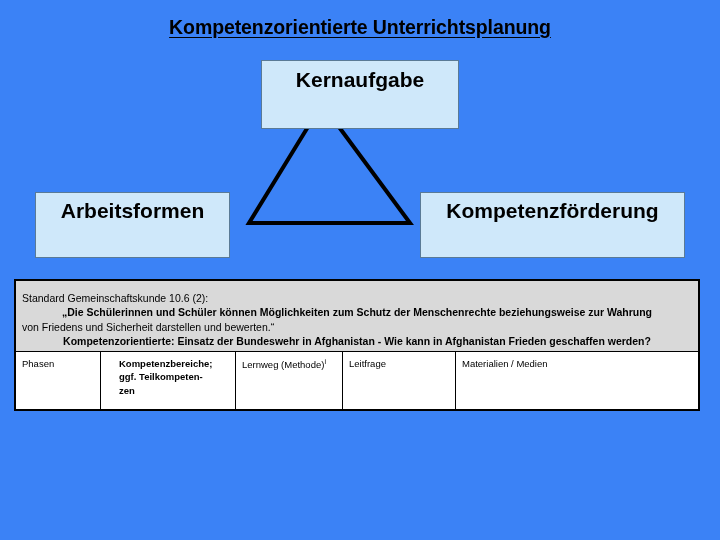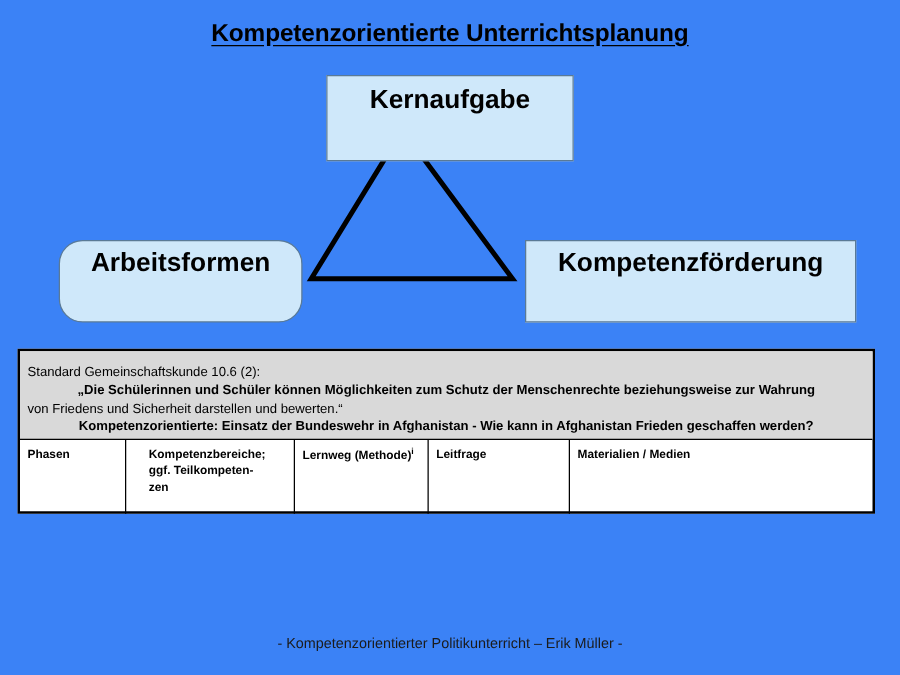--- a/index.html
+++ b/index.html
@@ -64,26 +64,25 @@
     overflow: hidden;
   }
   .box-top {
     left: 228px;
     top: 60px;
     width: 198px;
     height: 69px;
     margin-left: 33px;
   }
   .box-left {
-    left: 47px;
+    left: 35px;
     top: 192px;
     width: 195px;
     height: 66px;
     padding-top: 5px;
-    border-radius: 19px;
   }
   .box-right {
     left: 420px;
     top: 192px;
     width: 265px;
     height: 66px;
     padding-top: 5px;
   }
   .box-text {
     display: block;
@@ -131,21 +130,21 @@
     overflow: hidden;
   }
   .ws-col:last-child { border-right: none; }
   .c1 { width: 85px; }
   .c2 { width: 123px; font-weight: bold; margin-left: 12px; }
   .c3 { width: 144px; font-weight: bold; }
   .c4 { width: 107px; }
   .c5 { width: 110px; }
   .c6 { width: 113px; }
   .hl { display:block; white-space: nowrap; }
-  .hl.reg { font-weight: bold; }
+  .hl.reg { font-weight: normal; }
   sup { font-size: 7px; vertical-align: super; }
 
   
   .footer {
     position: absolute;
     left: 0;
     top: 509px;
     width: 720px;
     text-align: center;
     font-size: 11.5px;
@@ -207,15 +206,14 @@
         <span class="hl reg">Leitfrage</span>
       </div>
 
       <div class="ws-col c5">
         <span class="hl reg">Materialien / Medien</span>
       </div>
 
     </div>
   </div>
 
-  <div class="footer">- Kompetenzorientierter Politikunterricht – Erik Müller -</div>
 
 </div>
 
 </body></html>

